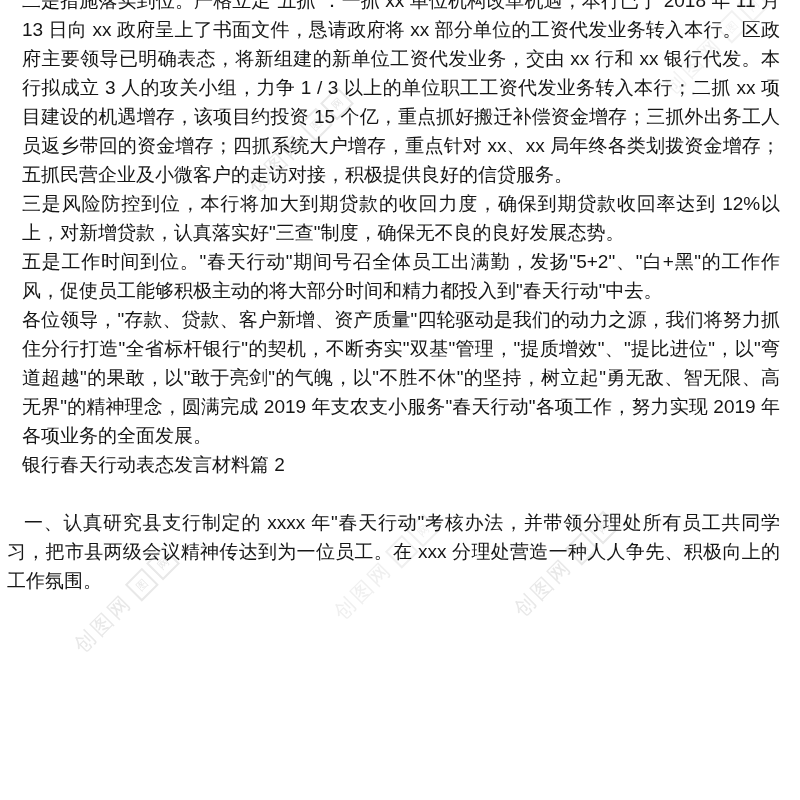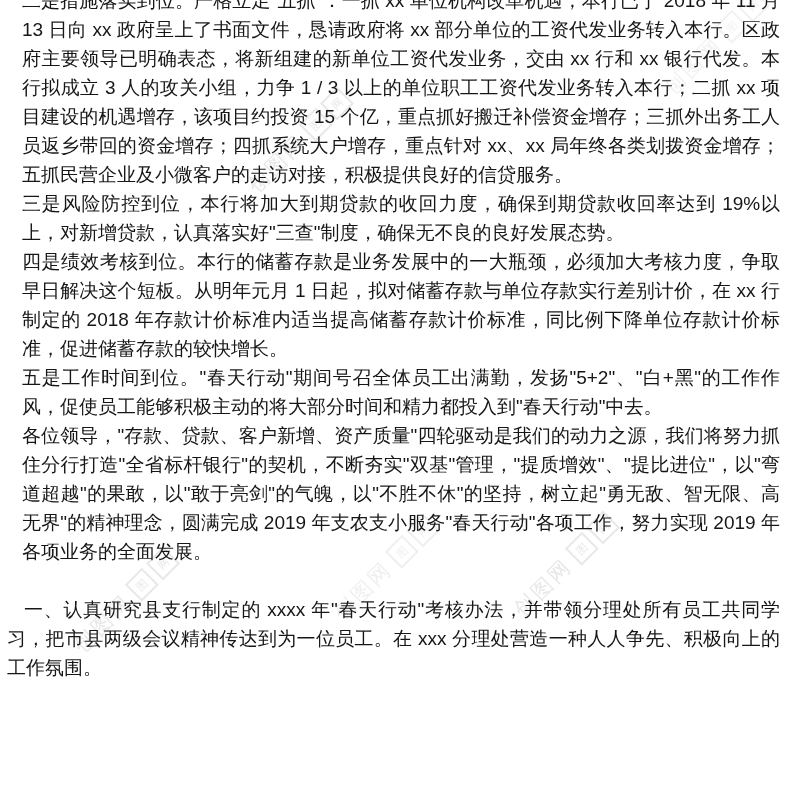--- a/index.html
+++ b/index.html
@@ -105,21 +105,21 @@
   <div class="wm" id="wm5">
     <span class="wm-text">创图网</span>
     <span class="wm-logo">
       <span class="wm-diamond">图</span>
       <span class="wm-diamond">网</span>
     </span>
   </div>
 
   <div class="doc">
     <p>二是措施落实到位。严格立足"五抓"：一抓 xx 单位机构改革机遇，本行已于 2018 年 11 月 13 日向 xx 政府呈上了书面文件，恳请政府将 xx 部分单位的工资代发业务转入本行。区政府主要领导已明确表态，将新组建的新单位工资代发业务，交由 xx 行和 xx 银行代发。本行拟成立 3 人的攻关小组，力争 1 / 3 以上的单位职工工资代发业务转入本行；二抓 xx 项目建设的机遇增存，该项目约投资 15 个亿，重点抓好搬迁补偿资金增存；三抓外出务工人员返乡带回的资金增存；四抓系统大户增存，重点针对 xx、xx 局年终各类划拨资金增存；五抓民营企业及小微客户的走访对接，积极提供良好的信贷服务。</p>
-    <p>三是风险防控到位，本行将加大到期贷款的收回力度，确保到期贷款收回率达到 19%以上，对新增贷款，认真落实好"三查"制度，确保无不良的良好发展态势。</p>
-    <p>四是绩效考核到位。本行的储蓄存款是业务发展中的一大瓶颈，必须加大考核力度，争取早日解决这个短板。从明年元月 1 日起，拟对储蓄存款与单位存款实行差别计价，在 xx 行制定的 2018 年存款计价标准内适当提高储蓄存款计价标准，同比例下降单位存款计价标准，促进储蓄存款的较快增长。</p>
+    <p>三是风险防控到位，本行将加大到期贷款的收回力度，确保到期贷款收回率达到 12%以上，对新增贷款，认真落实好"三查"制度，确保无不良的良好发展态势。</p>
     <p>五是工作时间到位。"春天行动"期间号召全体员工出满勤，发扬"5+2"、"白+黑"的工作作风，促使员工能够积极主动的将大部分时间和精力都投入到"春天行动"中去。</p>
     <p>各位领导，"存款、贷款、客户新增、资产质量"四轮驱动是我们的动力之源，我们将努力抓住分行打造"全省标杆银行"的契机，不断夯实"双基"管理，"提质增效"、"提比进位"，以"弯道超越"的果敢，以"敢于亮剑"的气魄，以"不胜不休"的坚持，树立起"勇无敌、智无限、高无界"的精神理念，圆满完成 2019 年支农支小服务"春天行动"各项工作，努力实现 2019 年各项业务的全面发展。</p>
+    <p>银行春天行动表态发言材料篇 2</p>
     <div class="spacer"></div>
     <p class="hang">一、认真研究县支行制定的 xxxx 年"春天行动"考核办法，并带领分理处所有员工共同学习，把市县两级会议精神传达到为一位员工。在 xxx 分理处营造一种人人争先、积极向上的工作氛围。</p>
   </div>
 
 </div>
 
 </body></html>

